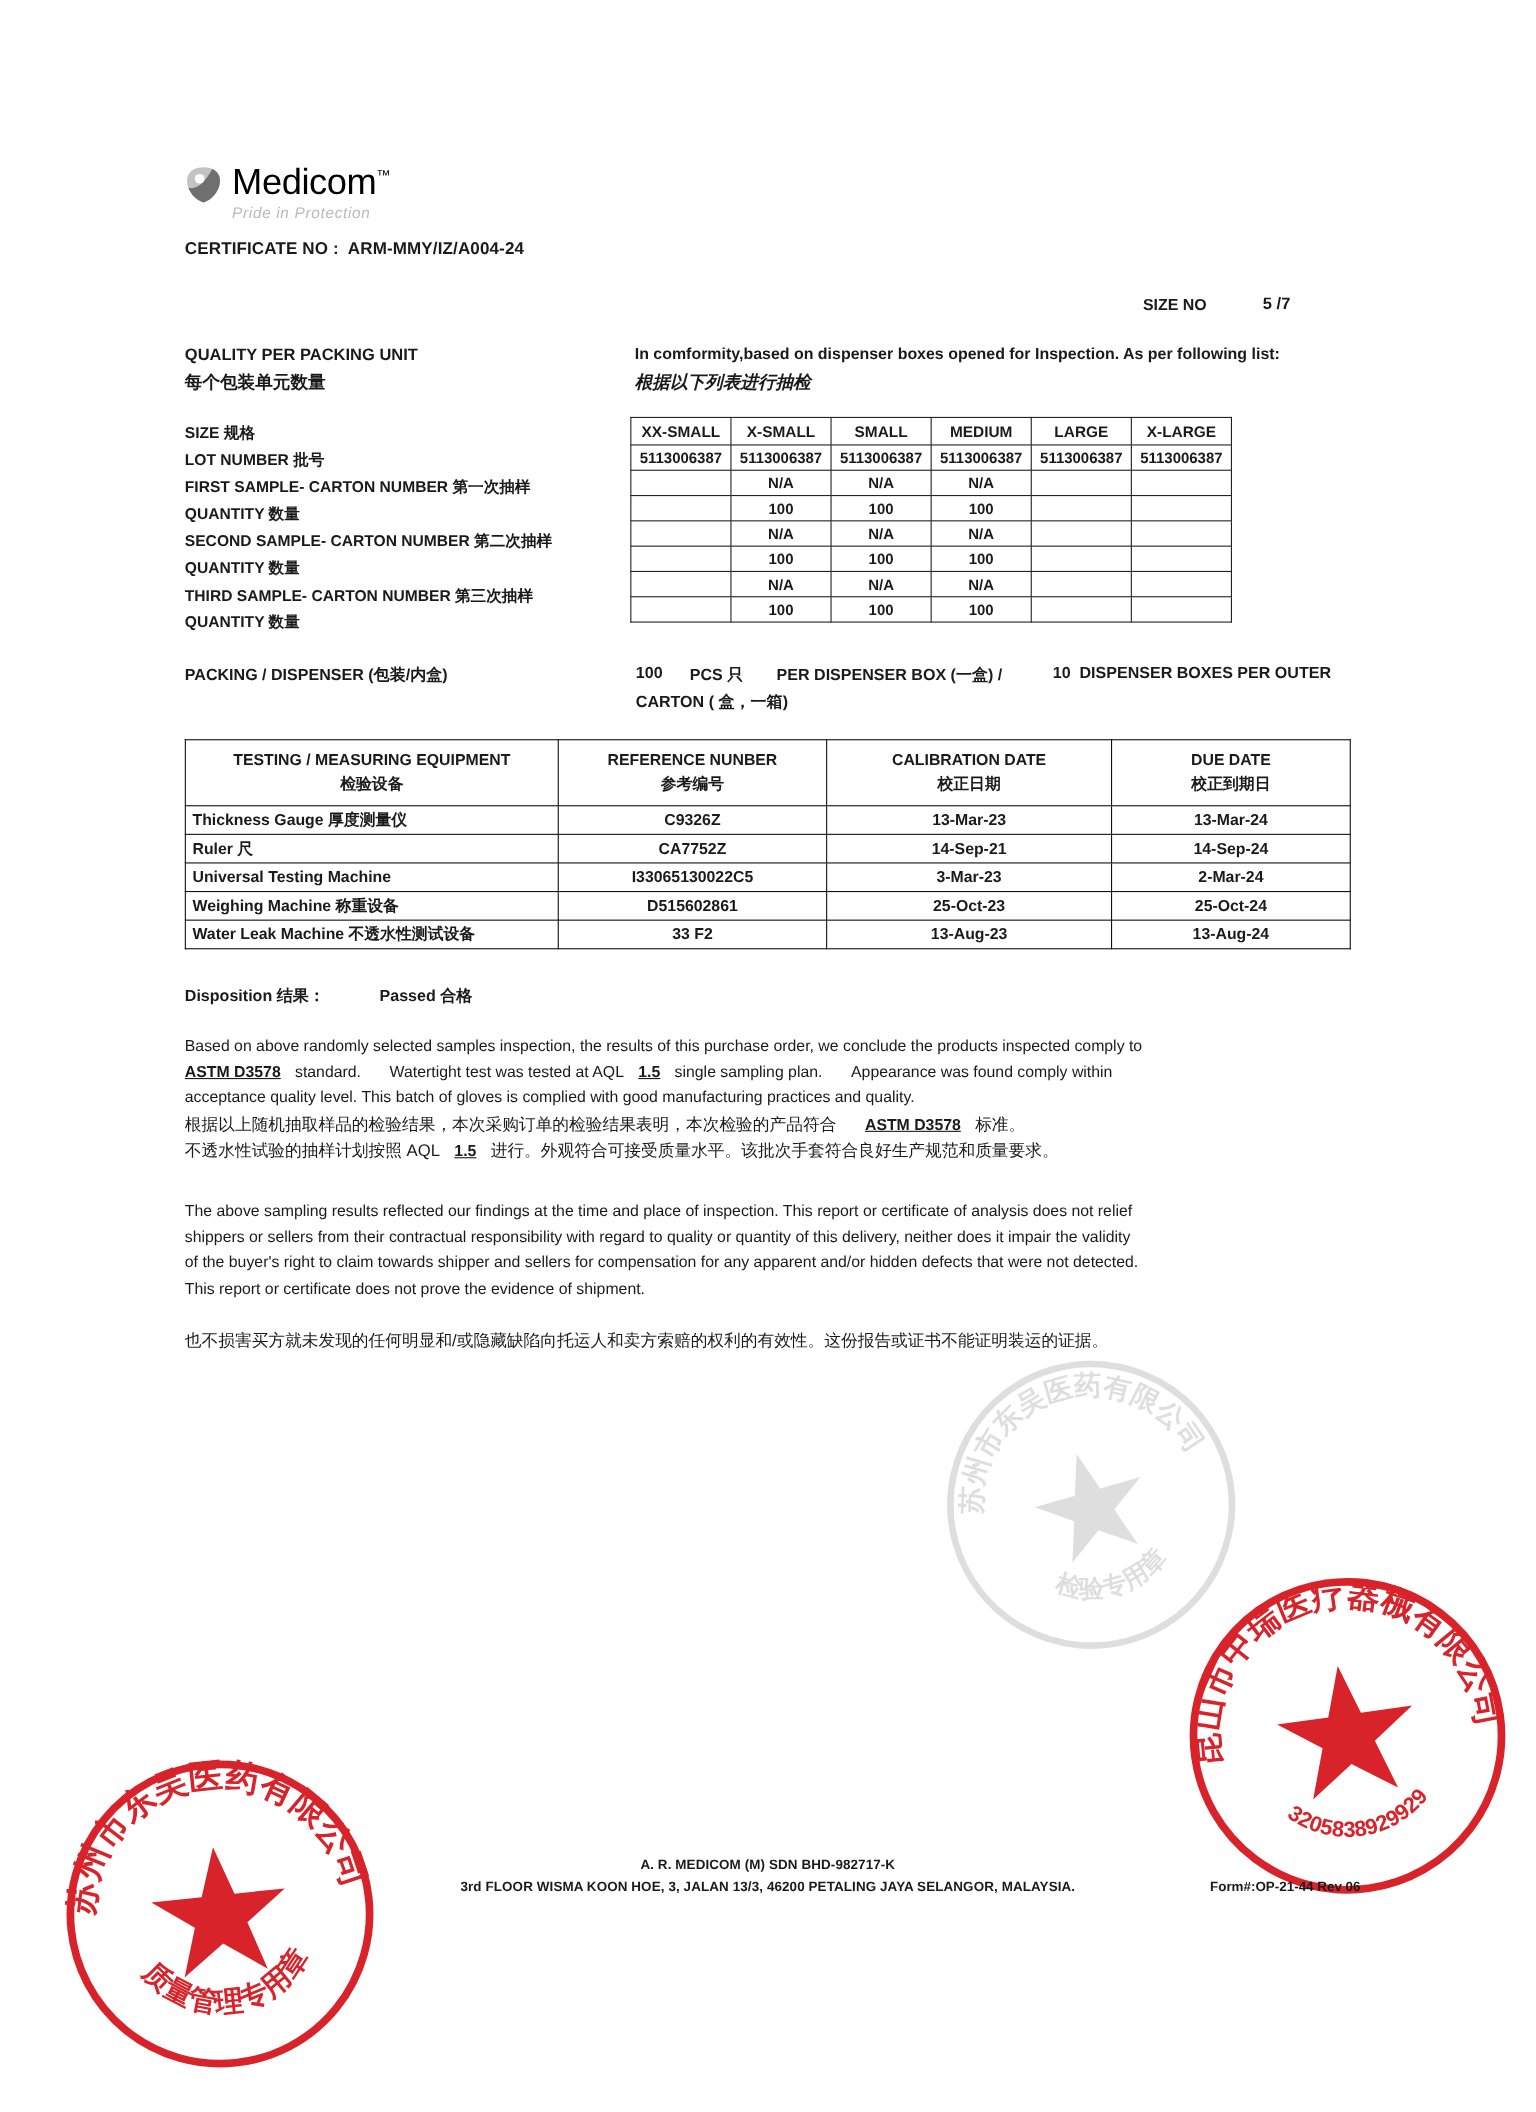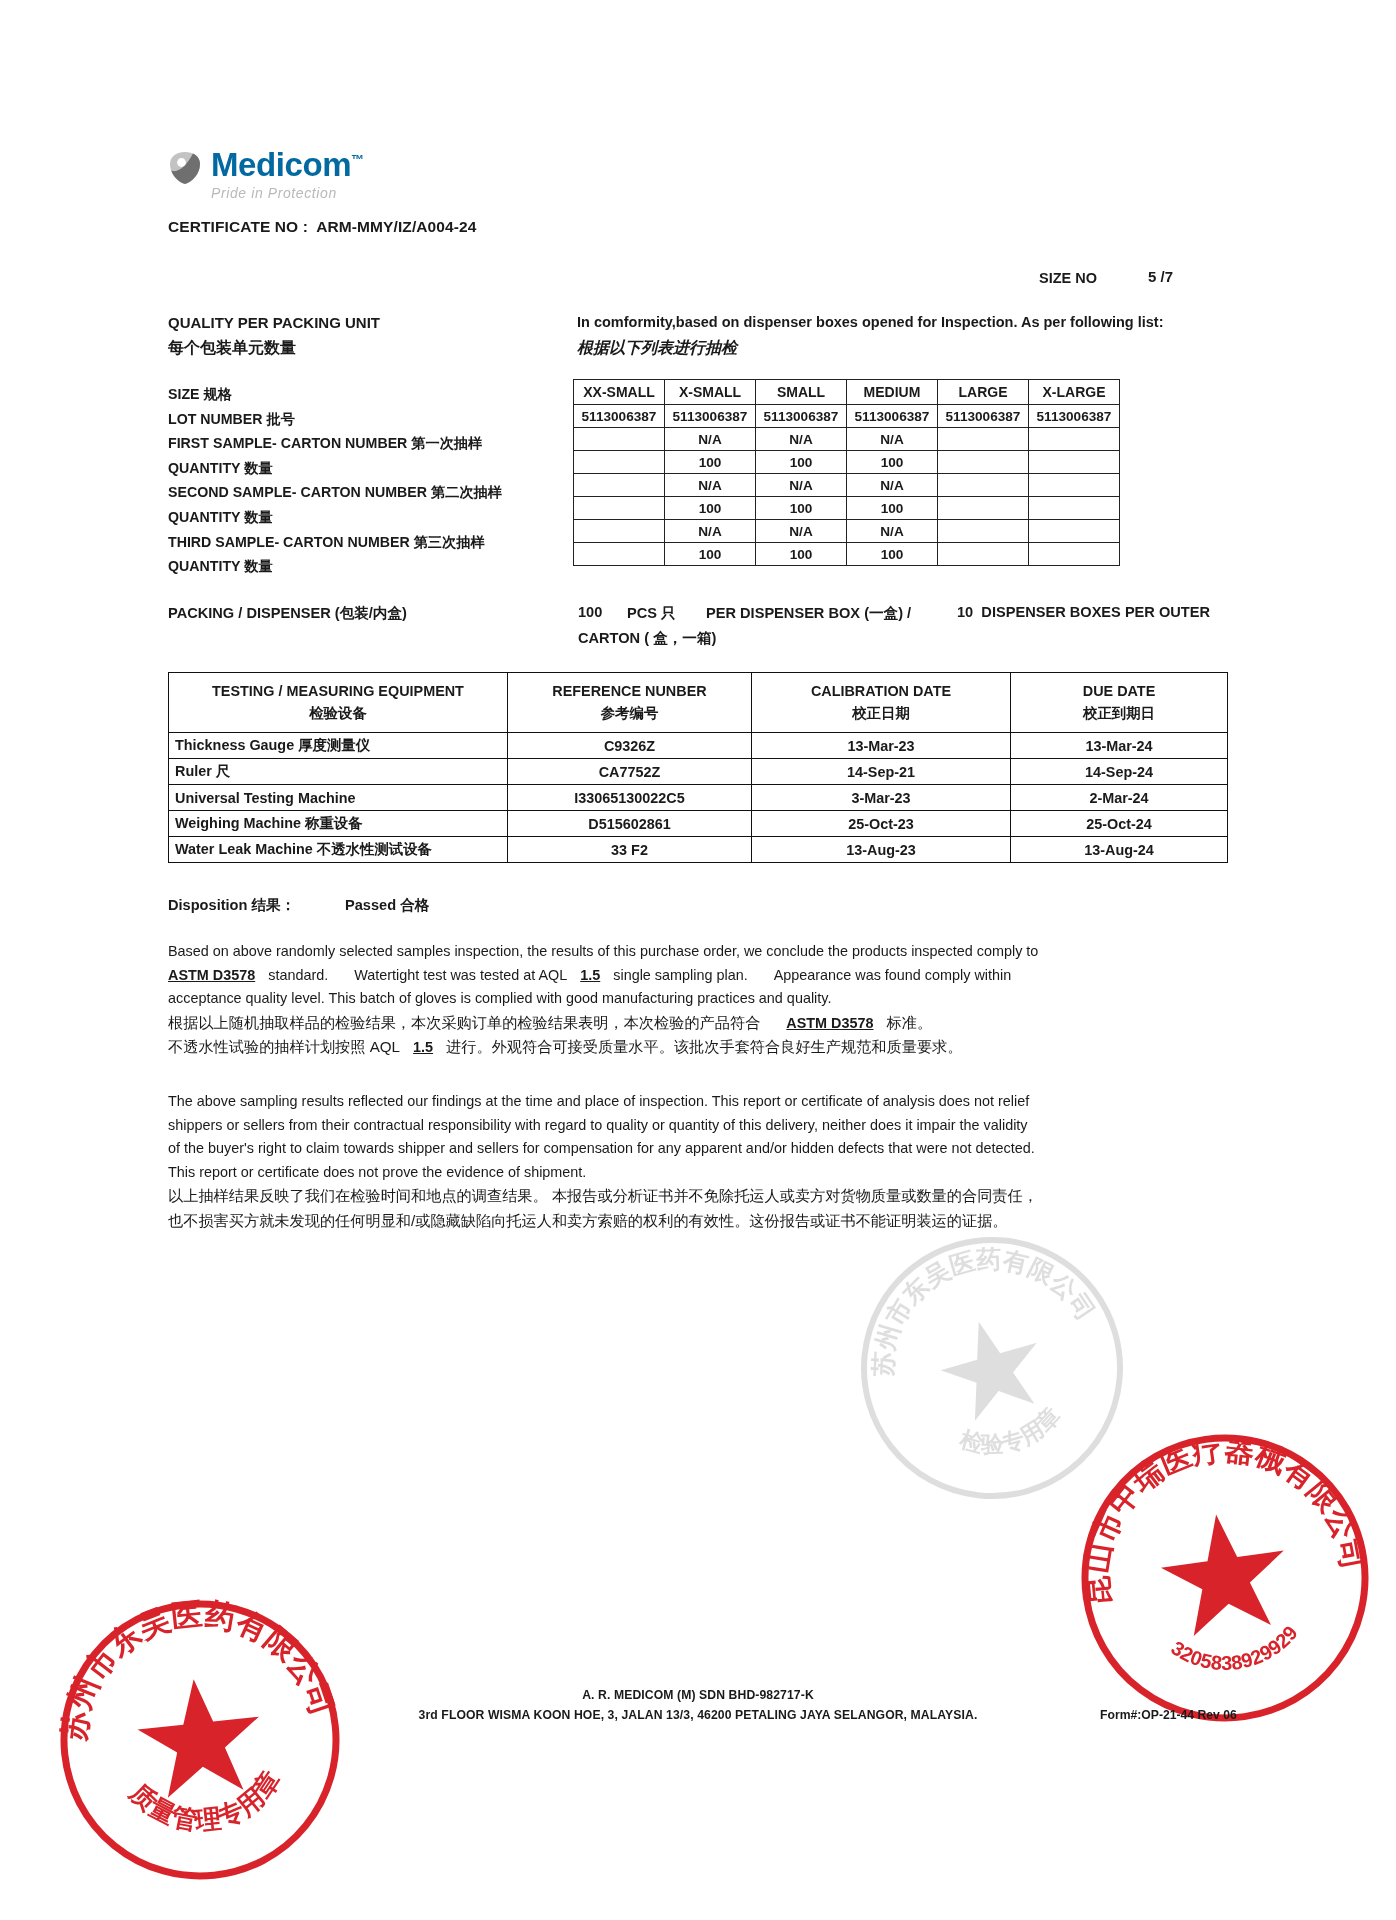--- a/index.html
+++ b/index.html
@@ -10,21 +10,21 @@
     color:#1a1a1a;
     position:relative;
     overflow:hidden;
   }
   .page{position:absolute;inset:0;}
 
   
   .logo-wrap{position:absolute;left:168px;top:148px;display:flex;align-items:flex-start;}
   .logo-mark{width:34px;height:36px;position:relative;flex:none;margin-top:2px;}
   .logo-text{margin-left:9px;}
-  .logo-name{font-size:33px;font-weight:700;color:#0369a1;letter-spacing:-0.4px;line-height:1;}
+  .logo-name{font-size:33px;font-weight:400;color:#000000;letter-spacing:-0.4px;line-height:1;}
   .logo-name sup{font-size:13px;vertical-align:super;}
   .logo-tag{font-size:14px;color:#b9b9b9;letter-spacing:.6px;margin-top:4px;font-style:italic;}
 
   
   .t{position:absolute;white-space:pre;}
   .cert{left:168px;top:218px;font-size:15.5px;font-weight:bold;letter-spacing:.1px;}
   .sheet-lbl{left:1039px;top:270px;font-size:14.5px;font-weight:bold;}
   .sheet-val{left:1148px;top:268px;font-size:15px;font-weight:bold;}
 
   .qpu1{left:168px;top:314px;font-size:15px;font-weight:bold;}
@@ -277,21 +277,21 @@
     <span>acceptance quality level.  This batch of gloves is complied with good manufacturing practices and quality.</span><br>
     <span class="cn">根据以上随机抽取样品的检验结果，本次采购订单的检验结果表明，本次检验的产品符合</span><span class="sp"></span><span class="u">ASTM D3578</span><span class="sp-s"></span><span class="cn">标准。</span><br>
     <span class="cn">不透水性试验的抽样计划按照 AQL</span><span class="sp-s"></span><span class="u">1.5</span><span class="sp-s"></span><span class="cn">进行。外观符合可接受质量水平。该批次手套符合良好生产规范和质量要求。</span>
   </div>
 
   <div class="para p2">
     <span>The above sampling results reflected our findings at the time and place of inspection.  This report or certificate of analysis does not relief</span><br>
     <span>shippers or sellers from their contractual responsibility with regard to quality or quantity of this delivery, neither does it impair the validity</span><br>
     <span>of the buyer's right to claim towards shipper and sellers for compensation for any apparent and/or hidden defects that were not detected.</span><br>
     <span>This report or certificate does not prove the evidence of shipment.</span><br>
-    <span class="cn">以上抽样结果反映了我们在检验时间和地点的调查结果。 本报告或分析证书并不免除托运人或卖方对货物质量或数量的合同责任，</span><br>
+    <br>
     <span class="cn">也不损害买方就未发现的任何明显和/或隐藏缺陷向托运人和卖方索赔的权利的有效性。这份报告或证书不能证明装运的证据。</span>
   </div>
 
   <div class="stamp stamp-gray" style="left:852px;top:1228px;width:280px;height:280px;">
     <svg width="280" height="280" viewBox="0 0 280 280">
       <defs>
         <path id="arcTopG" d="M 40 140 A 100 100 0 0 1 240 140" fill="none"></path>
         <path id="arcBotG" d="M 56 140 A 84 84 0 0 0 224 140" fill="none"></path>
       </defs>
       <g transform="rotate(-16 140 140)">

